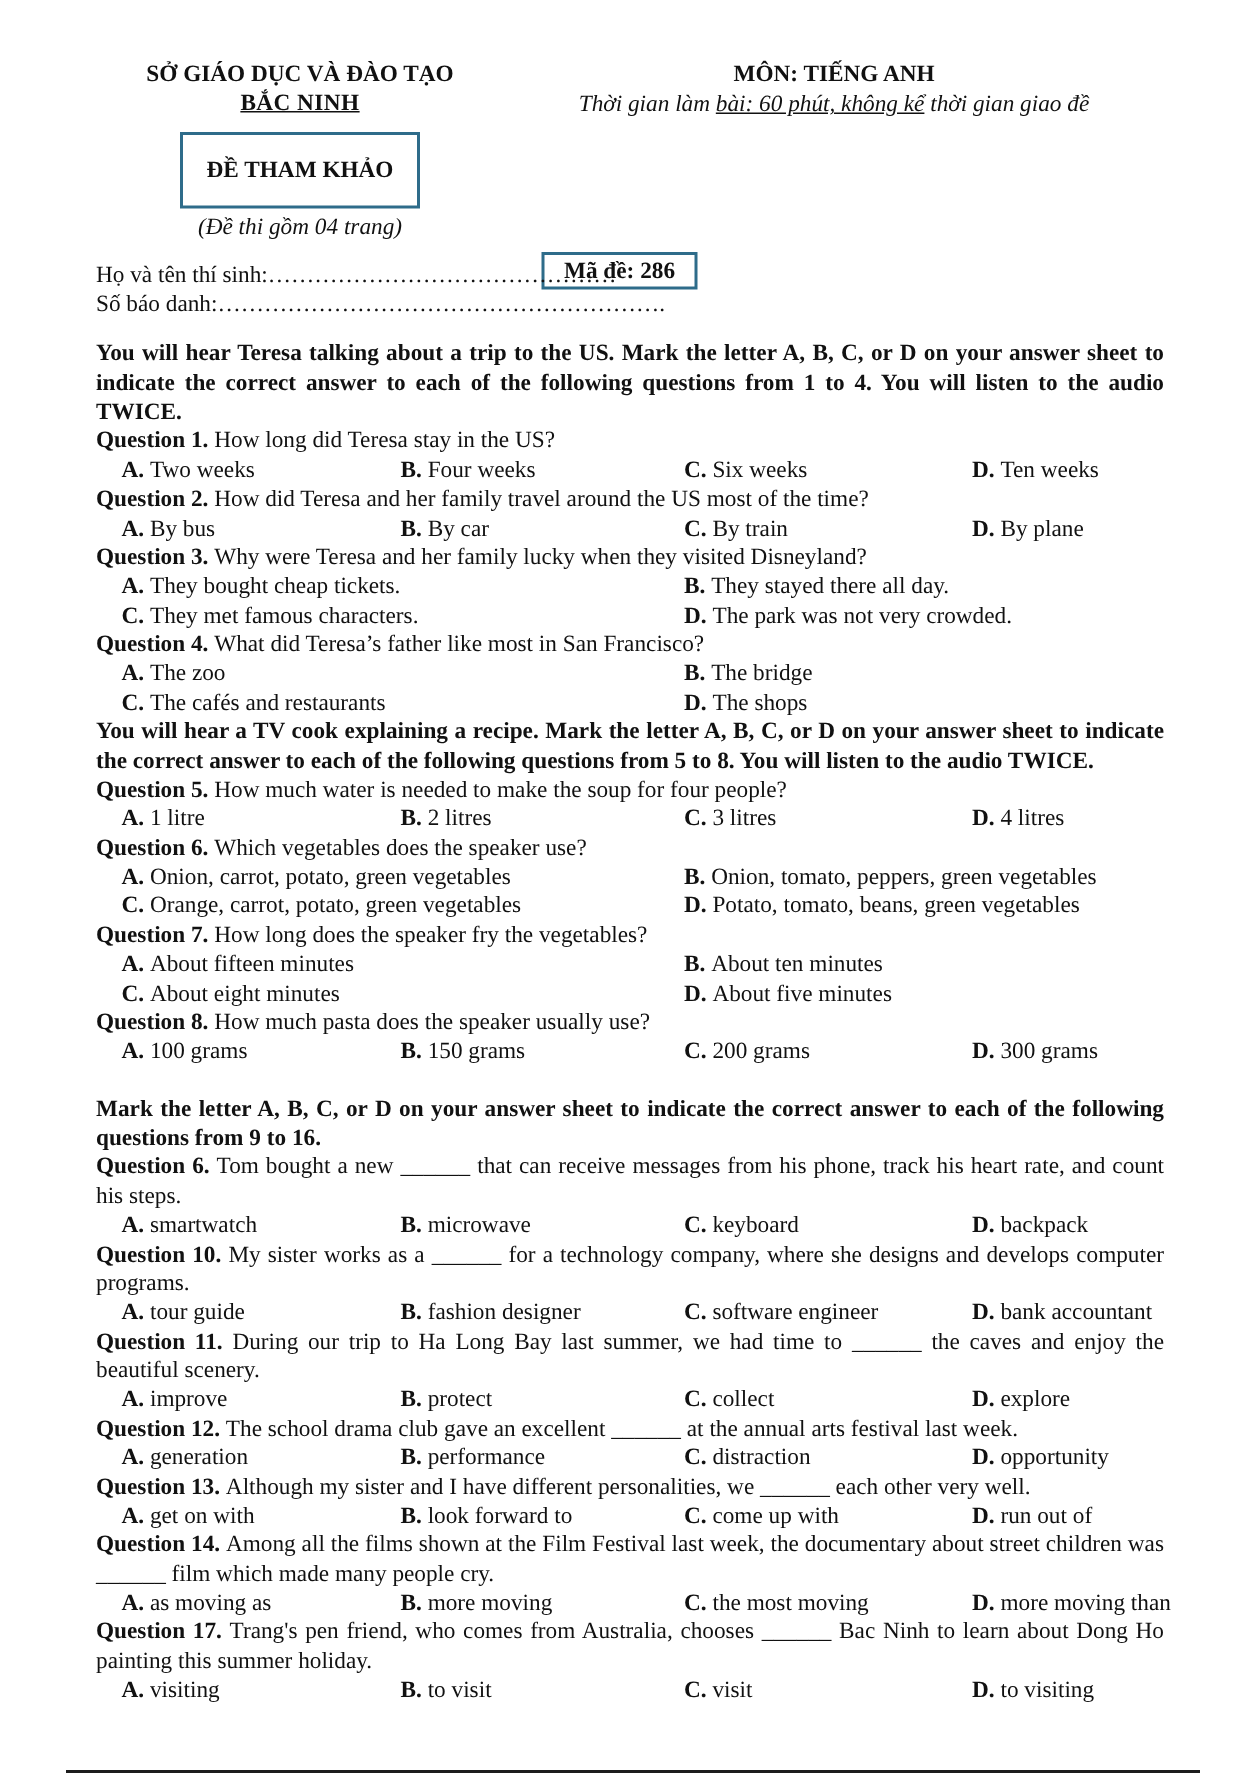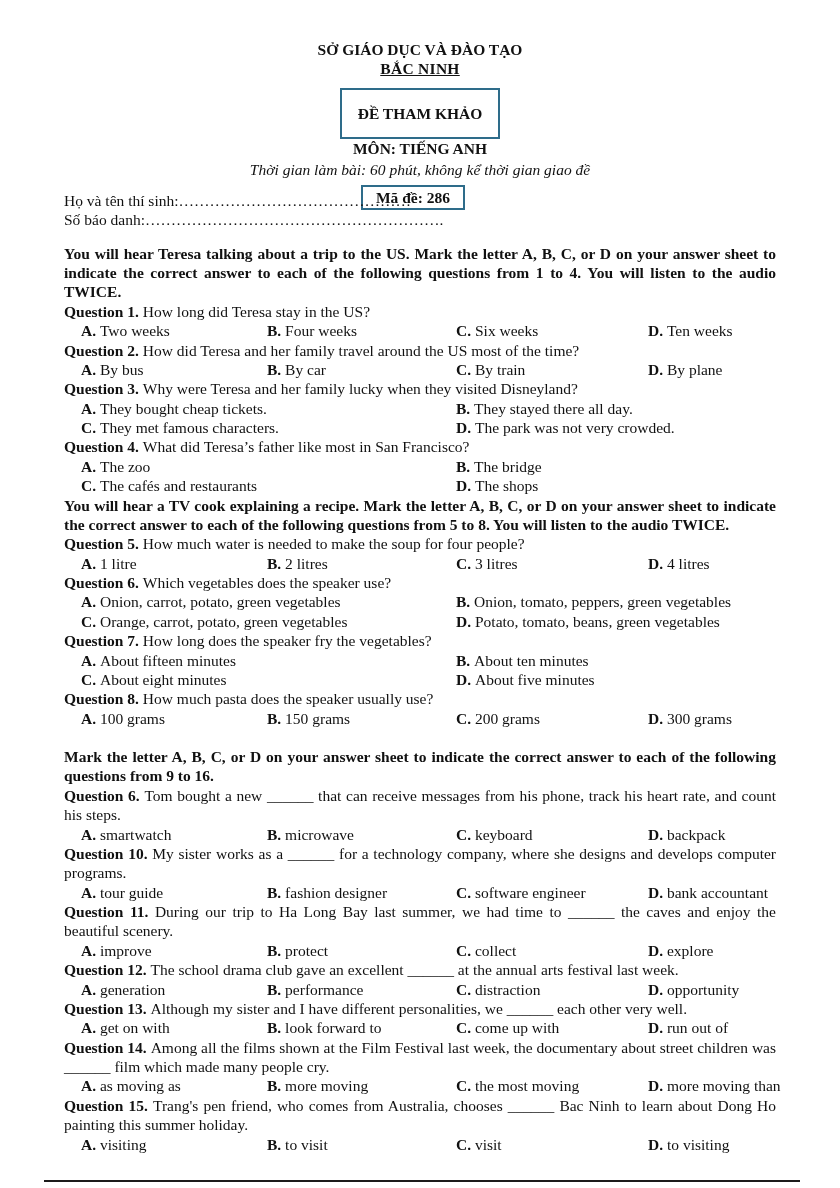--- a/index.html
+++ b/index.html
@@ -6,31 +6,31 @@
   html, body { margin: 0; padding: 0; background: #ffffff; }
   body {
     width: 840px; height: 1188px;
     font-family: "Liberation Serif", "DejaVu Serif", serif;
     font-size: 15.5px; line-height: 1.25; color: var(--ink);
     position: relative; overflow: hidden;
   }
   .page { box-sizing: border-box; padding: 40px 64px 0 64px; position: relative; height: 100%; }
 
   
-  .header-row { display: flex; align-items: center; flex-direction: column; }
+  .header-row { display: flex; align-items: flex-start; }
   .header-left { width: 272px; text-align: center; flex-shrink: 0; }
   .header-right { flex: 1; text-align: center; }
   .org-line { font-weight: bold; white-space: nowrap; }
   .province-line { font-weight: bold; text-decoration: underline; letter-spacing: .3px; }
   .exam-box { display: inline-block; border: 2px solid var(--accent); padding: 14px 16px; font-weight: bold; margin-top: 9px; }
   .pages-note { font-style: italic; margin-top: 3px; }
   .title-line { font-weight: bold; white-space: nowrap; font-size: 15px; }
   .subject-line { font-weight: bold; }
   .time-line { font-style: italic; margin-top: 1px; }
-  .time-underline { }
+  .time-underline { text-decoration: underline; }
   .code-box-row { text-align: center; margin-top: 6px; padding-right: 14px; height: 28px; }
   .code-box { display: inline-block; border: 2px solid var(--accent); padding: 1px 13px; font-weight: bold; }
 
   
   .candidate { margin-top: -22px; }
   .candidate-line { white-space: nowrap; }
 
   
   .doc-body { margin-top: 14px; }
   .instruction { font-weight: bold; text-align: justify; }
@@ -53,20 +53,21 @@
 
 <div class="page">
 
   <div class="header-row">
     <div class="header-left">
       <div class="org-line">SỞ GIÁO DỤC VÀ ĐÀO TẠO</div>
       <div class="province-line">BẮC NINH</div>
       <div>
         <span class="exam-box">ĐỀ THAM KHẢO</span>
       </div>
+      <div class="pages-note">(Đề thi gồm 04 trang)</div>
     </div>
     <div class="header-right">
       <div class="subject-line">MÔN: TIẾNG ANH</div>
       <div class="time-line"><span>Thời gian làm </span><span class="time-underline">bài: 60 phút, không kể</span><span> thời gian giao đề</span></div>
     </div>
   </div>
 
   <div class="code-box-row">
     <span class="code-box">Mã đề: 286</span>
   </div>
@@ -201,21 +202,21 @@
       <div class="question">
         <div class="stem"><b>Question 14. </b><span>Among all the films shown at the Film Festival last week, the documentary about street children was ______ film which made many people cry.</span></div>
         <div class="options col4">
           <span class="option"><b>A. </b><span>as moving as</span></span>
           <span class="option"><b>B. </b><span>more moving</span></span>
           <span class="option"><b>C. </b><span>the most moving</span></span>
           <span class="option"><b>D. </b><span>more moving than</span></span>
         </div>
       </div>
       <div class="question">
-        <div class="stem"><b>Question 15. </b><span>Trang's pen friend, who comes from Australia, chooses ______ Bac Ninh to learn about Dong Ho painting this summer holiday.</span></div>
+        <div class="stem"><b>Question 17. </b><span>Trang's pen friend, who comes from Australia, chooses ______ Bac Ninh to learn about Dong Ho painting this summer holiday.</span></div>
         <div class="options col4">
           <span class="option"><b>A. </b><span>visiting</span></span>
           <span class="option"><b>B. </b><span>to visit</span></span>
           <span class="option"><b>C. </b><span>visit</span></span>
           <span class="option"><b>D. </b><span>to visiting</span></span>
         </div>
       </div>
     </div>
 
   <div class="footer">

